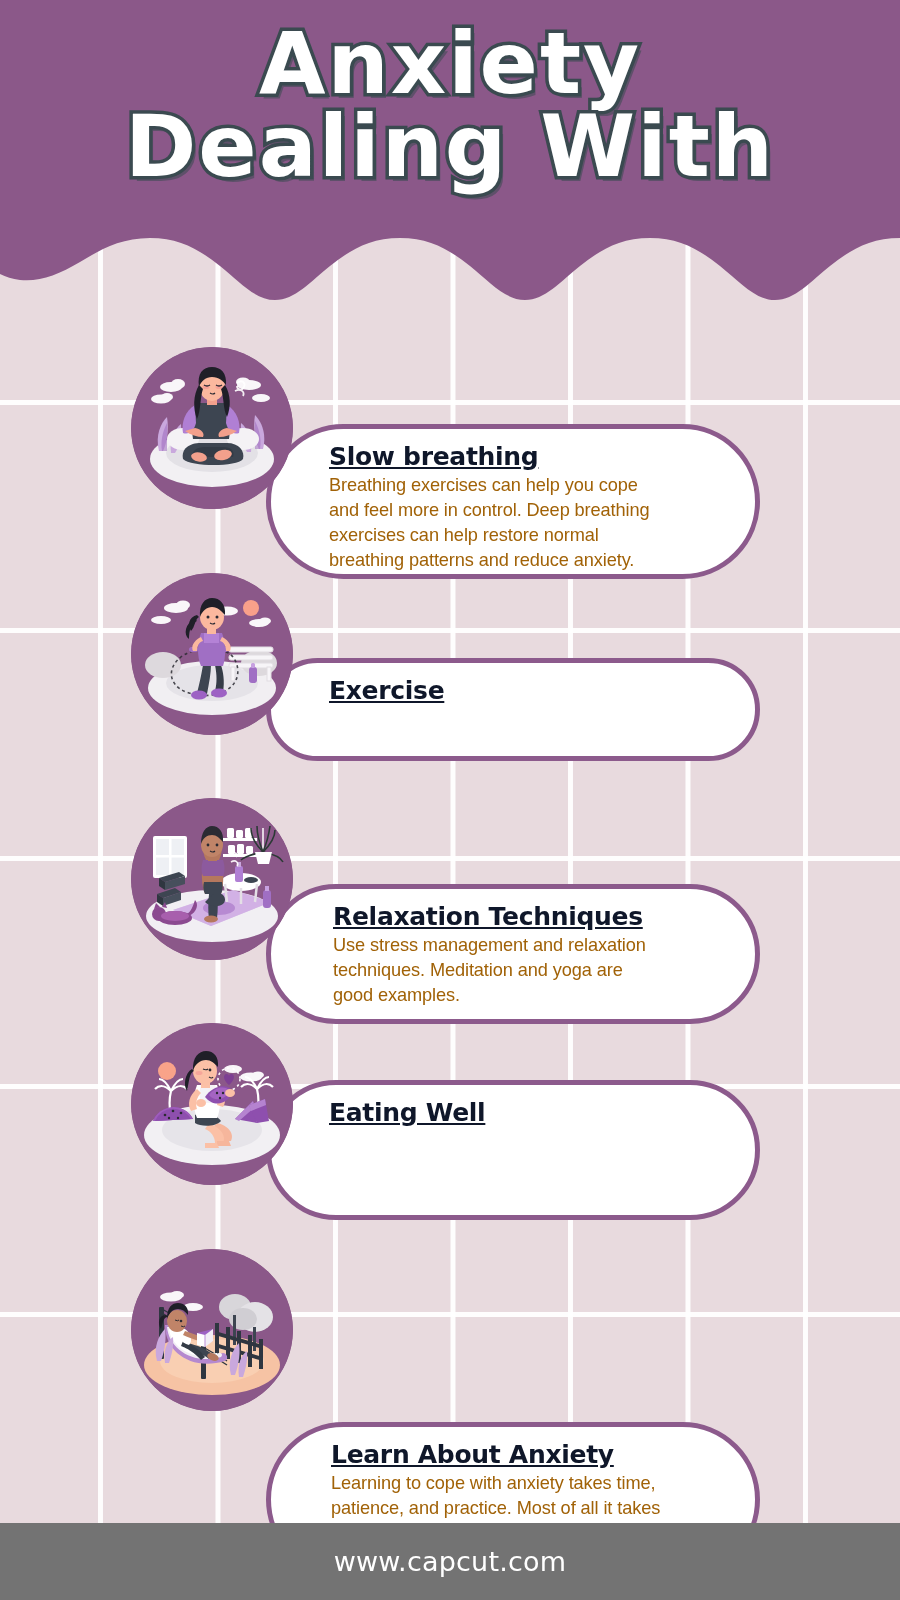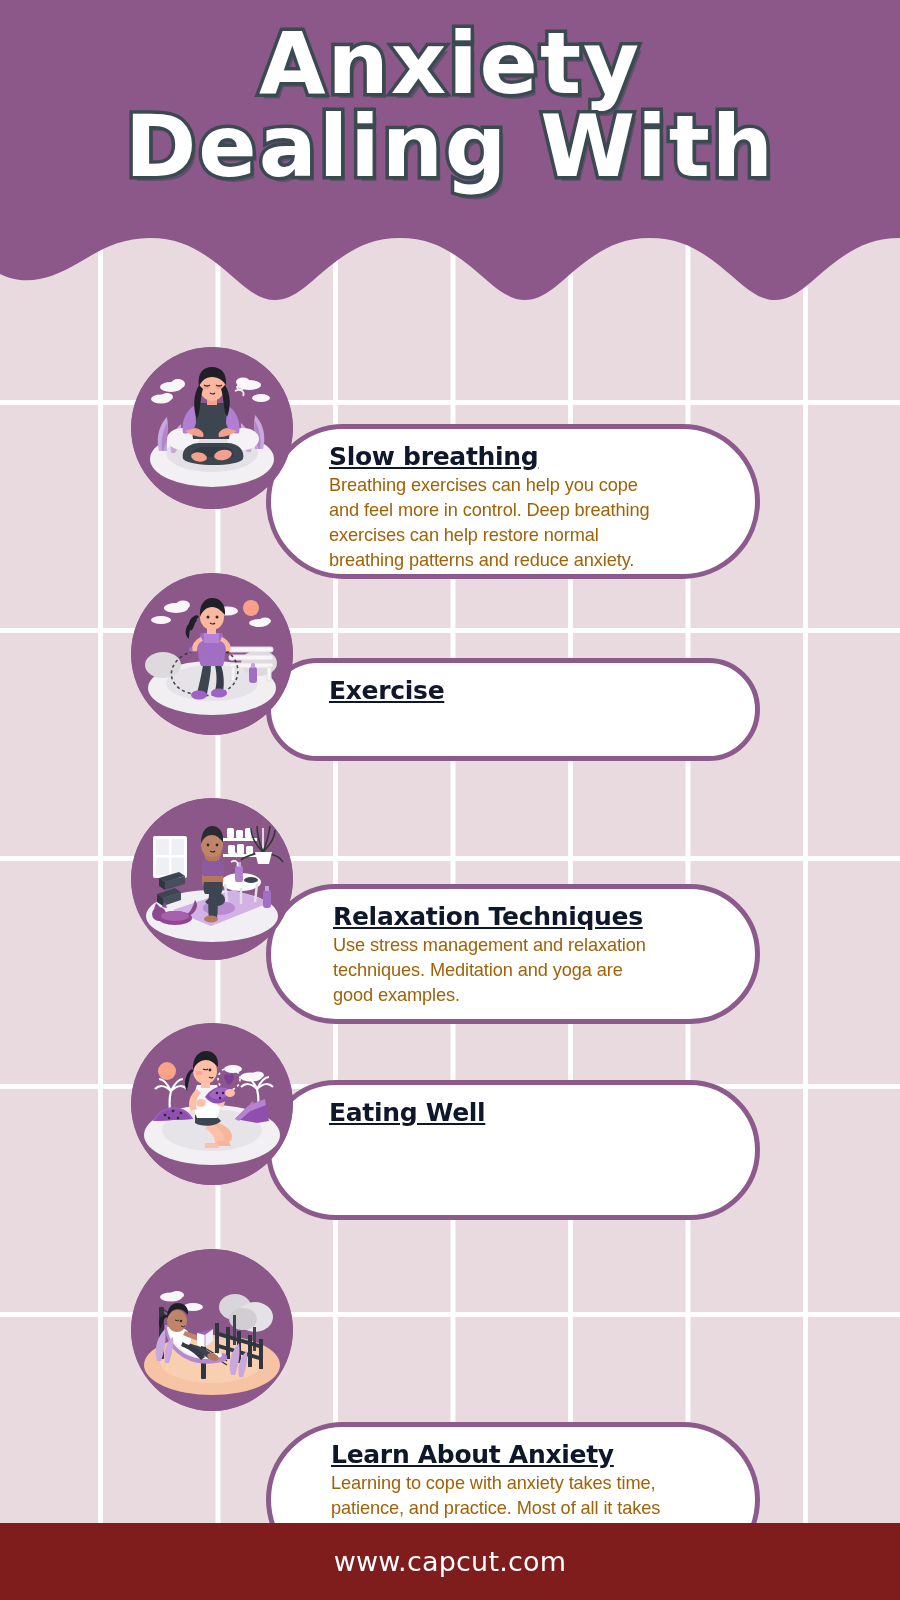--- a/index.html
+++ b/index.html
@@ -109,21 +109,21 @@
   #item-5 .card  { left:266px; top:1407px; width:494px; height:155px; border-radius:78px;margin-top:15px; }
 
   #item-3 .card-title{ padding-left:4px; }
   #item-3 .card-body { padding-left:4px; }
   #item-5 .card-title{ padding-left:2px; }
   #item-5 .card-body { padding-left:2px; }
 
   
   #footer{
     position:absolute; left:0; bottom:0; width:900px; height:77px;
-    background:#7f1d1d;
+    background:#737373;
     display:flex; align-items:center; justify-content:center;
     z-index:8;
   }
   #footer-text{
     font-family:"DejaVu Sans", sans-serif;
     font-size:27px;
     color:#ffffff;
     letter-spacing:0.2px;
   }
 </style>

